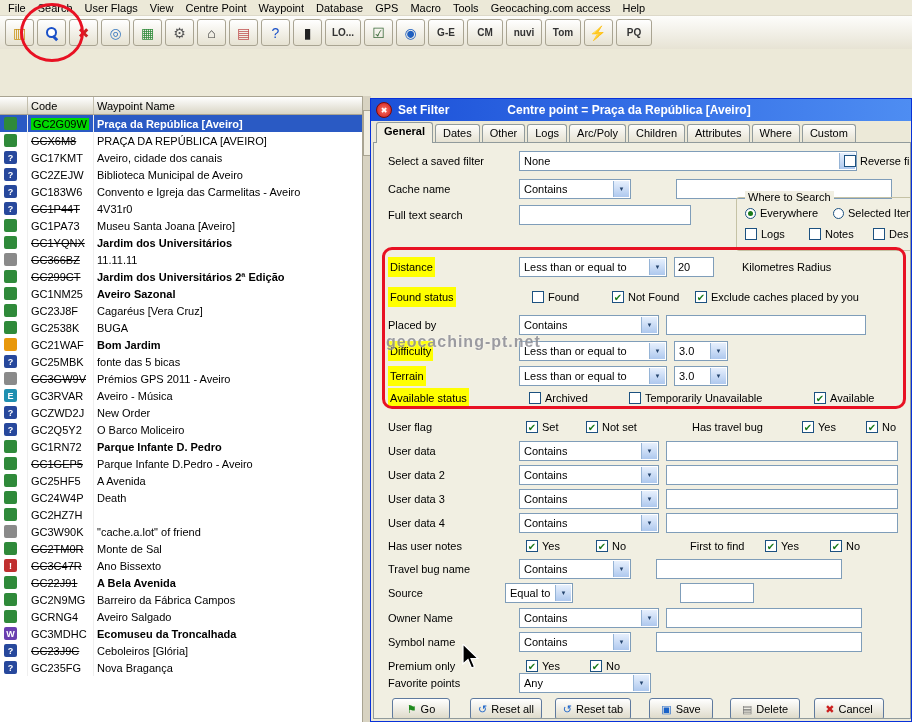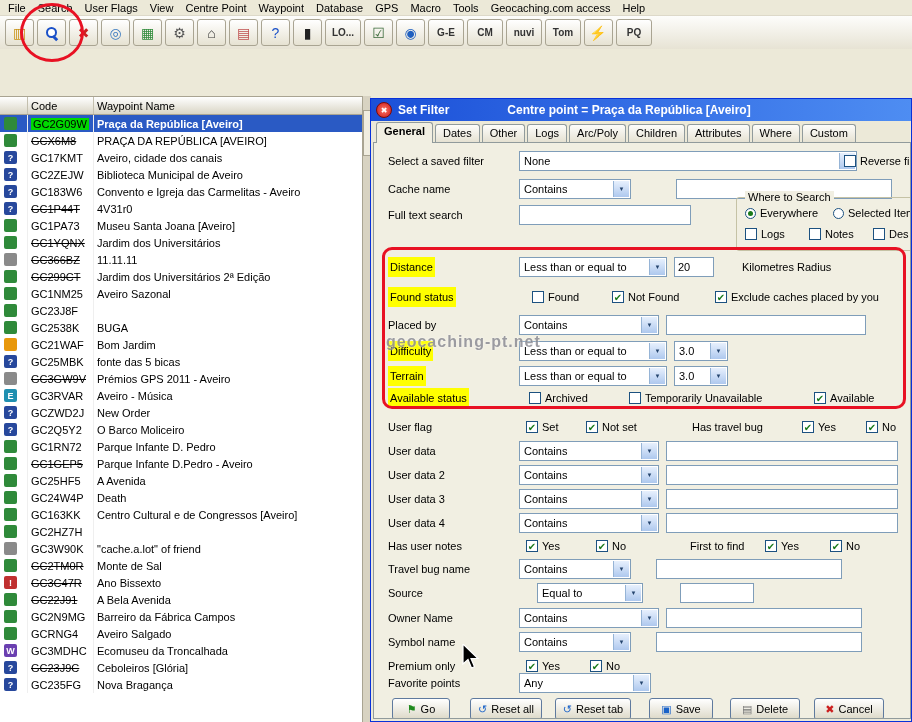--- a/index.html
+++ b/index.html
@@ -56,21 +56,21 @@
   .h-code{width:66px;}
   .h-name{flex:1;border-right:none;}
   .lrow{display:flex;height:17px;align-items:center;}
   .cell{height:100%;display:flex;align-items:center;box-sizing:border-box;overflow:hidden;white-space:nowrap;}
   .c-icon{width:28px;justify-content:flex-start;padding-left:4px;border-right:1px solid #efefef;}
   .c-code{width:66px;padding-left:3px;border-right:1px solid #efefef;}
   .c-name{flex:1;padding-left:3px;}
   .ci{width:13px;height:13px;border-radius:2px;color:#fff;font-size:9px;font-weight:bold;
       display:flex;align-items:center;justify-content:center;flex:0 0 13px;}
   .strike{text-decoration:line-through;}
-  .bold{font-weight:normal;}
+  .bold{font-weight:bold;}
   .lrow.sel{background:#2a5ac4;}
   .lrow.sel .c-name{color:#fff;font-weight:bold;}
   .code-chip{background:#00d800;color:#000;padding:0 2px;}
   #vscroll{position:absolute;top:96px;left:362px;width:8px;bottom:0;background:#d8d3c2;
            border-left:1px solid #a9a492;}
   #vthumb{position:absolute;top:14px;left:0;width:8px;height:46px;background:#f0ede0;border:1px solid #a9a492;box-sizing:border-box;}
 
   
   #dialog{position:absolute;left:370px;top:98px;width:542px;height:624px;background:#ece9d8;
           border:1px solid #0831d9;box-sizing:border-box;overflow:hidden;}
@@ -331,20 +331,21 @@
             <span class="ci" style="background: rgb(47, 138, 58);"></span>
           </span>
           <span class="cell c-code">GC1NM25</span>
           <span class="cell c-name bold">Aveiro Sazonal</span>
         </div>
         <div class="lrow">
           <span class="cell c-icon">
             <span class="ci" style="background: rgb(47, 138, 58);"></span>
           </span>
           <span class="cell c-code">GC23J8F</span>
+          <span class="cell c-name">Cagaréus [Vera Cruz]</span>
         </div>
         <div class="lrow">
           <span class="cell c-icon">
             <span class="ci" style="background: rgb(47, 138, 58);"></span>
           </span>
           <span class="cell c-code">GC2538K</span>
           <span class="cell c-name">BUGA</span>
         </div>
         <div class="lrow">
           <span class="cell c-icon">
@@ -408,27 +409,20 @@
           </span>
           <span class="cell c-code">GC25HF5</span>
           <span class="cell c-name">A Avenida</span>
         </div>
         <div class="lrow">
           <span class="cell c-icon">
             <span class="ci" style="background: rgb(47, 138, 58);"></span>
           </span>
           <span class="cell c-code">GC24W4P</span>
           <span class="cell c-name">Death</span>
-        </div>
-        <div class="lrow">
-          <span class="cell c-icon">
-            <span class="ci" style="background: rgb(47, 138, 58);"></span>
-          </span>
-          <span class="cell c-code">GC163KK</span>
-          <span class="cell c-name">Centro Cultural e de Congressos [Aveiro]</span>
         </div>
         <div class="lrow">
           <span class="cell c-icon">
             <span class="ci" style="background: rgb(47, 138, 58);"></span>
           </span>
           <span class="cell c-code">GC2HZ7H</span>
         </div>
         <div class="lrow">
           <span class="cell c-icon">
             <span class="ci" style="background: rgb(138, 138, 138);"></span>
@@ -583,21 +577,21 @@
       <div class="fr" style="top:144px">
         <span class="flabel ylabel" style="left:14px">Found status</span>
         <span class="cbwrap" style="left:158px">
           <span class="cb"></span>
           <span class="flabel">Found</span>
         </span>
         <span class="cbwrap" style="left:238px">
           <span class="cb checked"></span>
           <span class="flabel">Not Found</span>
         </span>
-        <span class="cbwrap" style="left:341px">
+        <span class="cbwrap" style="left:321px">
           <span class="cb checked"></span>
           <span class="flabel">Exclude caches placed by you</span>
         </span>
       </div>
 
       <div class="fr" style="top:172px">
         <span class="flabel" style="left:14px">Placed by</span>
         <div class="xsel" style="left:145px;width:140px">
           <span class="xsel-text">Contains</span>
           <span class="arr">▼</span>
@@ -724,21 +718,21 @@
         <span class="flabel" style="left:14px">Travel bug name</span>
         <div class="xsel" style="left:145px;width:112px">
           <span class="xsel-text">Contains</span>
           <span class="arr">▼</span>
         </div>
         <input class="xinput" style="left: 282px; width: 186px;" value="">
       </div>
 
       <div class="fr" style="top:440px">
         <span class="flabel" style="left:14px">Source</span>
-        <div class="xsel" style="left:163px;width:106px">
+        <div class="xsel" style="left:131px;width:68px">
           <span class="xsel-text">Equal to</span>
           <span class="arr">▼</span>
         </div>
         <input class="xinput" style="left: 306px; width: 74px;" value="">
       </div>
 
       <div class="fr" style="top:465px">
         <span class="flabel" style="left:14px">Owner Name</span>
         <div class="xsel" style="left:145px;width:140px">
           <span class="xsel-text">Contains</span>

